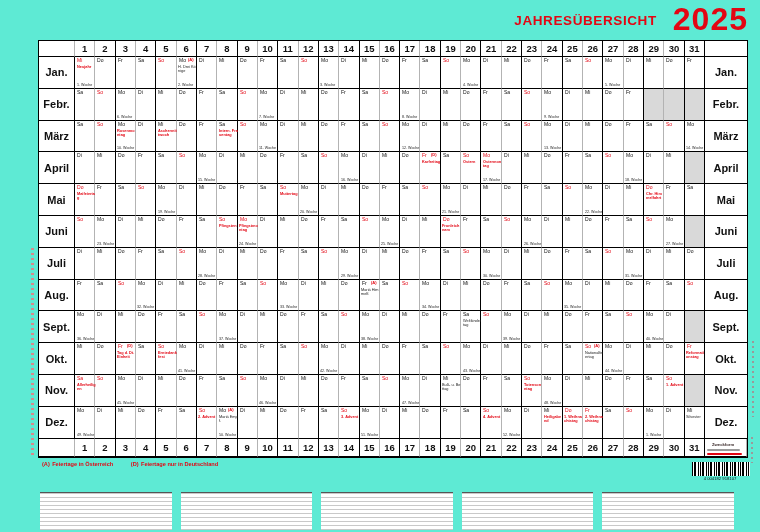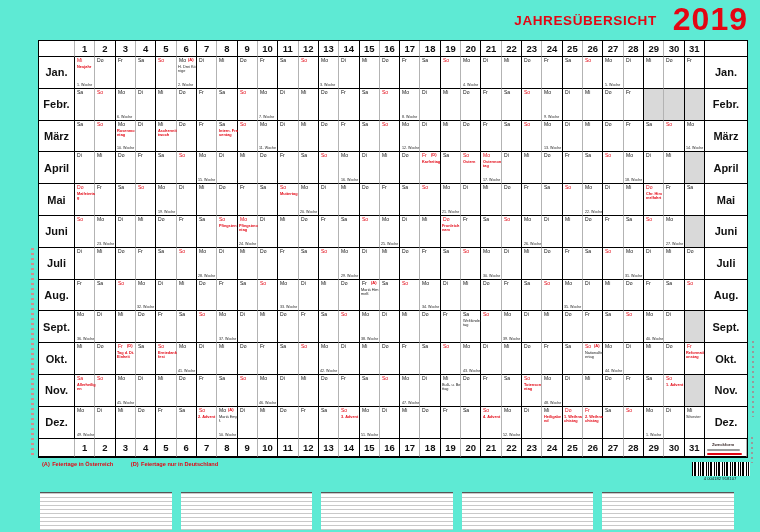--- a/index.html
+++ b/index.html
@@ -54,21 +54,21 @@
   .vr1{left:752px;top:341px;height:76px;}
   .vr2{left:751px;top:437px;height:26px;}
 </style>
 </head>
 <body>
 
 <div class="sheet">
 
   <div class="titlebar">
     <span class="title-word">JAHRESÜBERSICHT</span>
-    <span class="title-year">2019</span>
+    <span class="title-year">2025</span>
   </div>
 
   <div class="calendar">
       <div class="c "></div>
       <div class="c num">1</div>
       <div class="c num dark">2</div>
       <div class="c num">3</div>
       <div class="c num dark">4</div>
       <div class="c num">5</div>
       <div class="c num dark">6</div>

